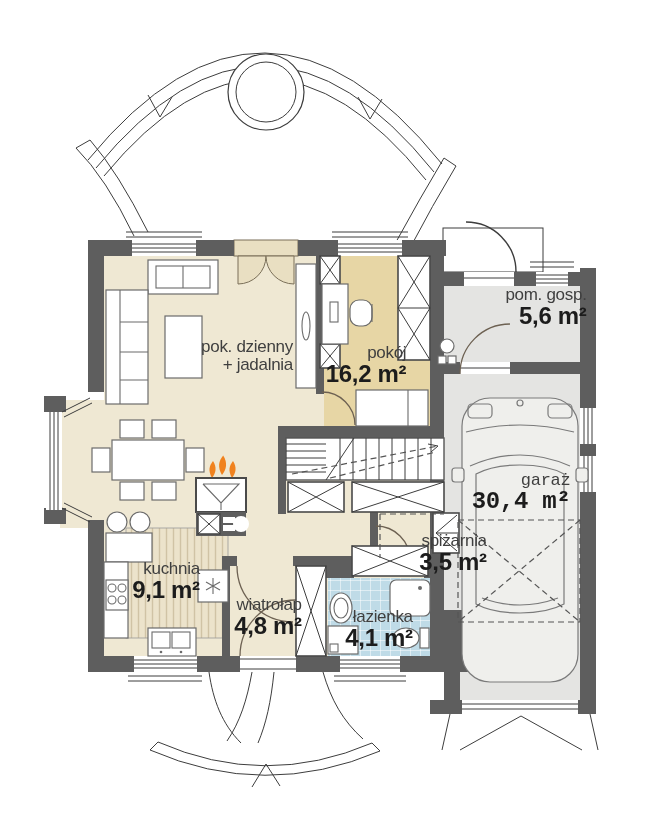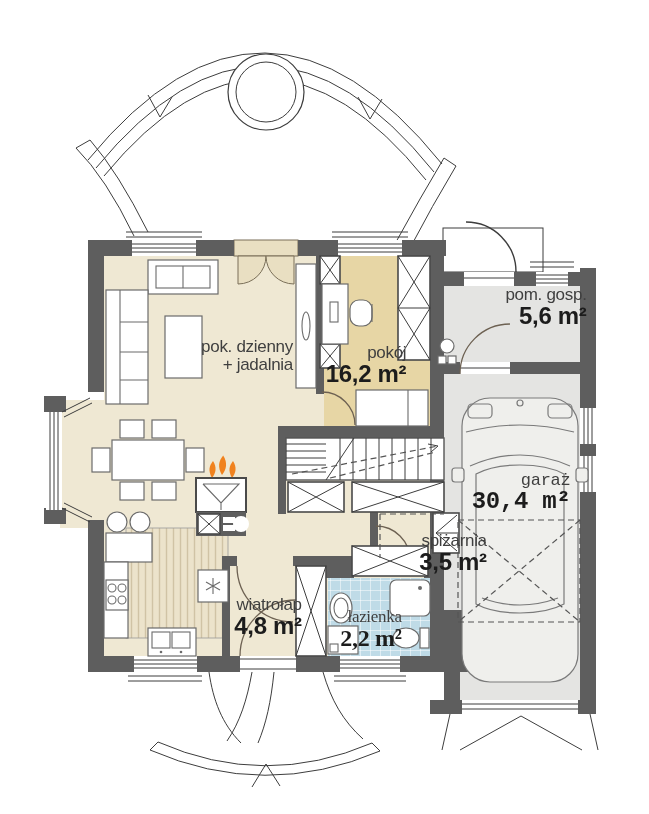--- a/index.html
+++ b/index.html
@@ -385,22 +385,26 @@
   <span class="room-area">5,6 m²</span>
 </div>
 <div class="room-label" style="left:521px;top:472px;font-family:Liberation Mono, monospace;">
   <span class="room-name">garaż</span>
   <span class="room-area">30,4 m²</span>
 </div>
 <div class="room-label" style="left:406px;top:532px;margin-left:47px;">
   <span class="room-name">spiżarnia</span>
   <span class="room-area">3,5 m²</span>
 </div>
+<div class="room-label" style="left:166px;top:560px;">
+  <span class="room-name">kuchnia</span>
+  <span class="room-area">9,1 m²</span>
+</div>
 <div class="room-label" style="left:268px;top:596px;">
   <span class="room-name">wiatrołap</span>
   <span class="room-area">4,8 m²</span>
 </div>
-<div class="room-label" style="left:371px;top:608px;font-family:Liberation Serif, serif;">
+<div class="room-label" style="left:379px;top:608px;">
   <span class="room-name">łazienka</span>
-  <span class="room-area">2,2 m²</span>
+  <span class="room-area">4,1 m²</span>
 </div>
 
 </div>
 
 </body></html>

